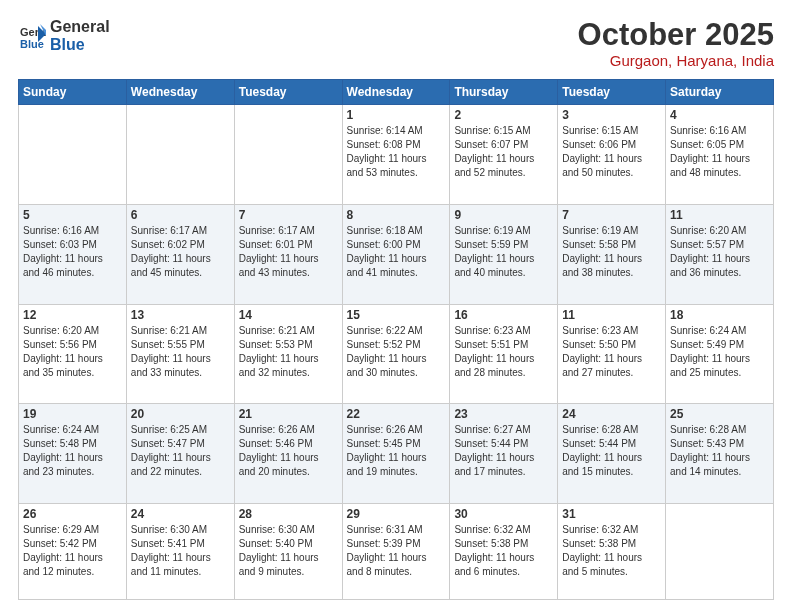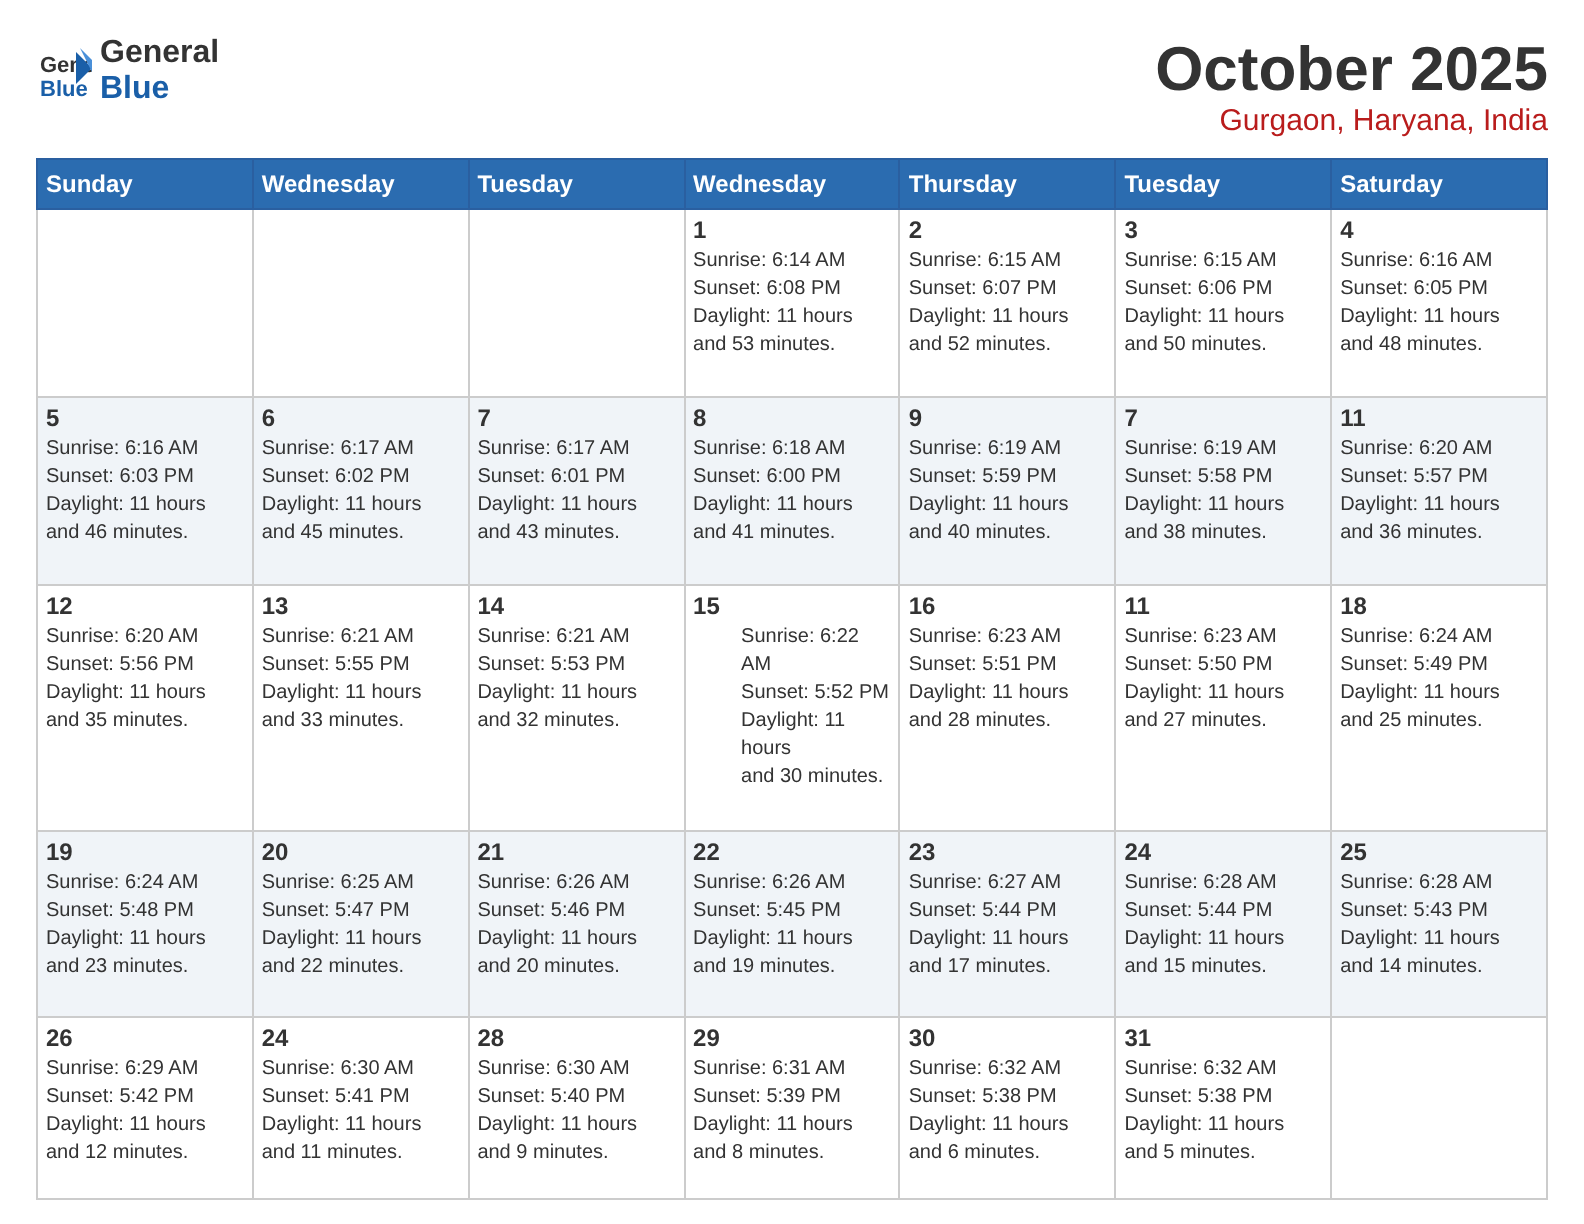--- a/index.html
+++ b/index.html
@@ -229,21 +229,21 @@
           </td>
           <td>
             <div class="day-num">14</div>
             <div class="cell-text" style="white-space: pre-line;">Sunrise: 6:21 AM
 Sunset: 5:53 PM
 Daylight: 11 hours
 and 32 minutes.</div>
           </td>
           <td>
             <div class="day-num">15</div>
-            <div class="cell-text" style="white-space: pre-line; margin-left: 24px;">Sunrise: 6:22 AM
+            <div class="cell-text" style="white-space: pre-line;">Sunrise: 6:22 AM
 Sunset: 5:52 PM
 Daylight: 11 hours
 and 30 minutes.</div>
           </td>
           <td>
             <div class="day-num">16</div>
             <div class="cell-text" style="white-space: pre-line;">Sunrise: 6:23 AM
 Sunset: 5:51 PM
 Daylight: 11 hours
 and 28 minutes.</div>

